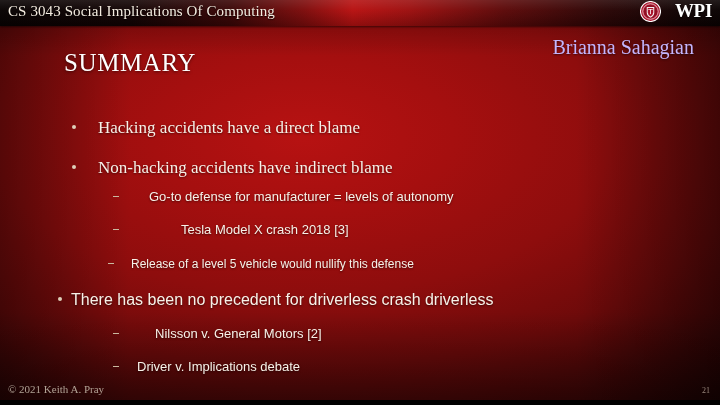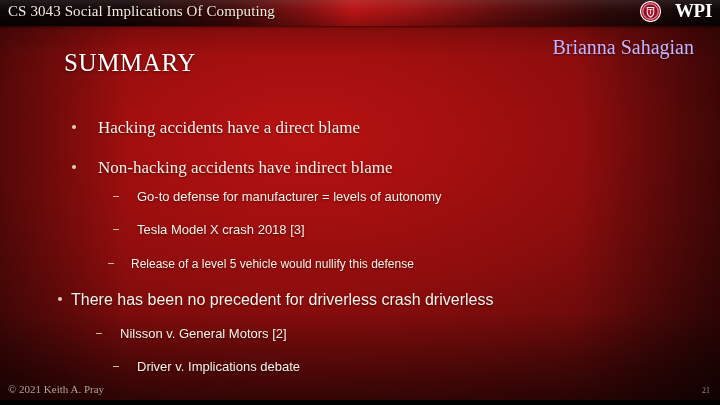--- a/index.html
+++ b/index.html
@@ -238,37 +238,37 @@
 
   <div id="body">
       <div class="line lvl1-serif" style="left: 72px; top: 14px;">
         <span class="marker"><span class="dot-marker"></span></span>
         <span>Hacking accidents have a direct blame</span>
       </div>
       <div class="line lvl1-serif" style="left: 72px; top: 48px; margin-top: 6px;">
         <span class="marker"><span class="dot-marker"></span></span>
         <span>Non-hacking accidents have indirect blame</span>
       </div>
-      <div class="line lvl2" style="left: 113px; top: 85px;">
+      <div class="line lvl2" style="left: 113px; top: 85px; gap: 12px;">
         <span class="marker"><span class="dash-marker"></span></span>
         <span>Go-to defense for manufacturer = levels of autonomy</span>
       </div>
-      <div class="line lvl2" style="left: 113px; top: 118px;">
+      <div class="line lvl2" style="left: 113px; top: 118px; gap: 44px;">
         <span class="marker"><span class="dash-marker"></span></span>
         <span>Tesla Model X crash 2018 [3]</span>
       </div>
       <div class="line lvl2-big" style="left: 108px; top: 153px;">
         <span class="marker"><span class="dash-marker"></span></span>
         <span>Release of a level 5 vehicle would nullify this defense</span>
       </div>
       <div class="line lvl1-sans" style="left: 58px; top: 187px;">
         <span class="marker"><span class="dot-marker"></span></span>
         <span>There has been no precedent for driverless crash driverless</span>
       </div>
-      <div class="line lvl2" style="left: 96px; top: 222px;">
+      <div class="line lvl2" style="left: 113px; top: 222px; gap: 18px;">
         <span class="marker"><span class="dash-marker"></span></span>
         <span>Nilsson v. General Motors [2]</span>
       </div>
       <div class="line lvl2" style="left: 113px; top: 255px;">
         <span class="marker"><span class="dash-marker"></span></span>
         <span>Driver v. Implications debate</span>
       </div>
     </div>
 
   <div id="footer-copyright">© 2021 Keith A. Pray</div>

